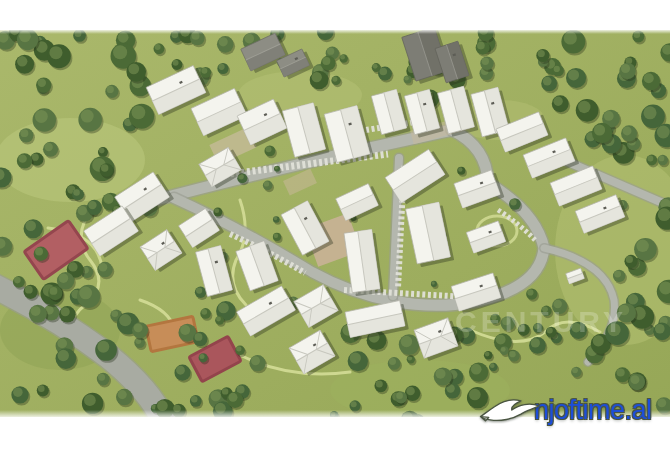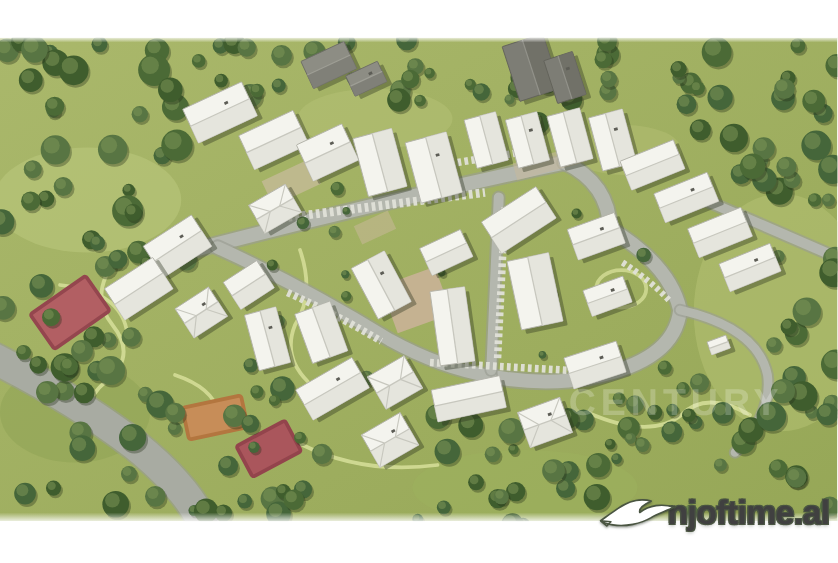--- a/index.html
+++ b/index.html
@@ -9,21 +9,21 @@
   .band{position:absolute;left:0;width:670px;background:#ffffff;}
   .band-top{top:0;height:30px;}
   .band-bottom{top:417px;height:33px;}
   .fade-top{position:absolute;left:0;top:29px;width:670px;height:5px;
             background:linear-gradient(#ffffff,rgba(255,255,255,0));}
   .fade-bottom{position:absolute;left:0;top:410px;width:670px;height:8px;
                background:linear-gradient(rgba(255,255,255,0),rgba(255,255,255,.92));}
   .brand{position:absolute;left:478px;top:392px;display:flex;align-items:center;z-index:6;}
   .brand svg{width:66px;height:36px;margin-right:-10px;
              filter:drop-shadow(0 1px 1px rgba(40,50,35,.5));}
-  .brand .brand-text{font-size:27px;font-weight:700;color:#404040;letter-spacing:-.5px;
+  .brand .brand-text{font-size:27px;font-weight:400;color:#1d4ed8;letter-spacing:-.5px;
       text-shadow:-1px -1px 0 #4a5542,1px -1px 0 #4a5542,-1px 1px 0 #4a5542,
                    1px 1px 0 #4a5542,0 2px 3px rgba(30,40,25,.35);}
 </style>
 </head>
 <body>
 
 <div class="frame">
 
   <svg id="scene" viewBox="0 0 670 450" xmlns="http://www.w3.org/2000/svg">
       <defs>

